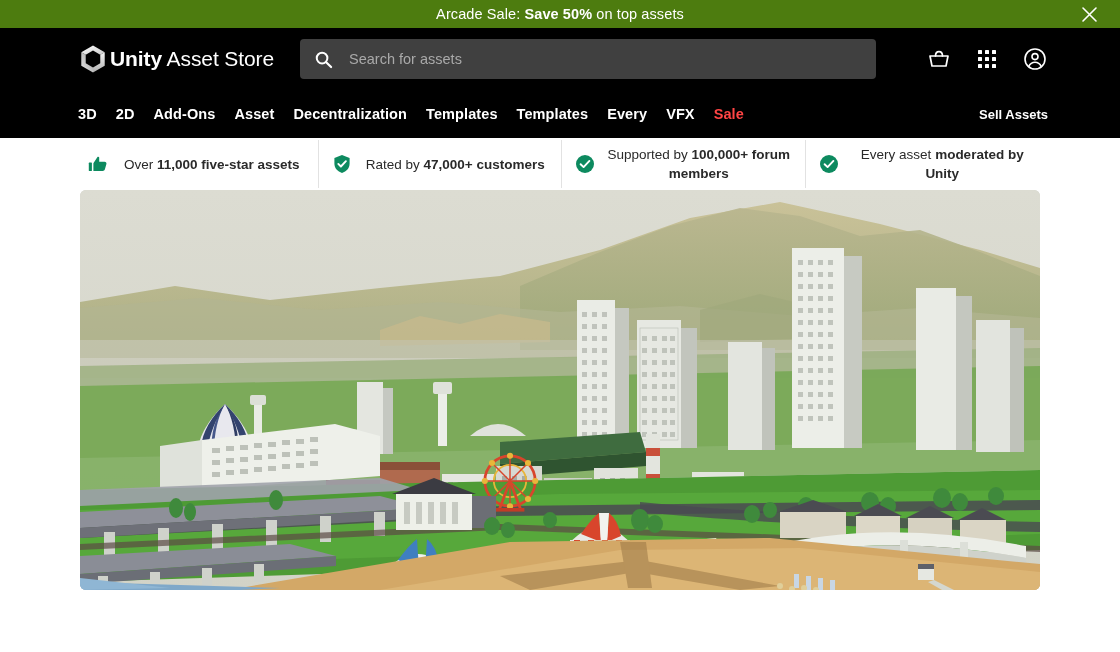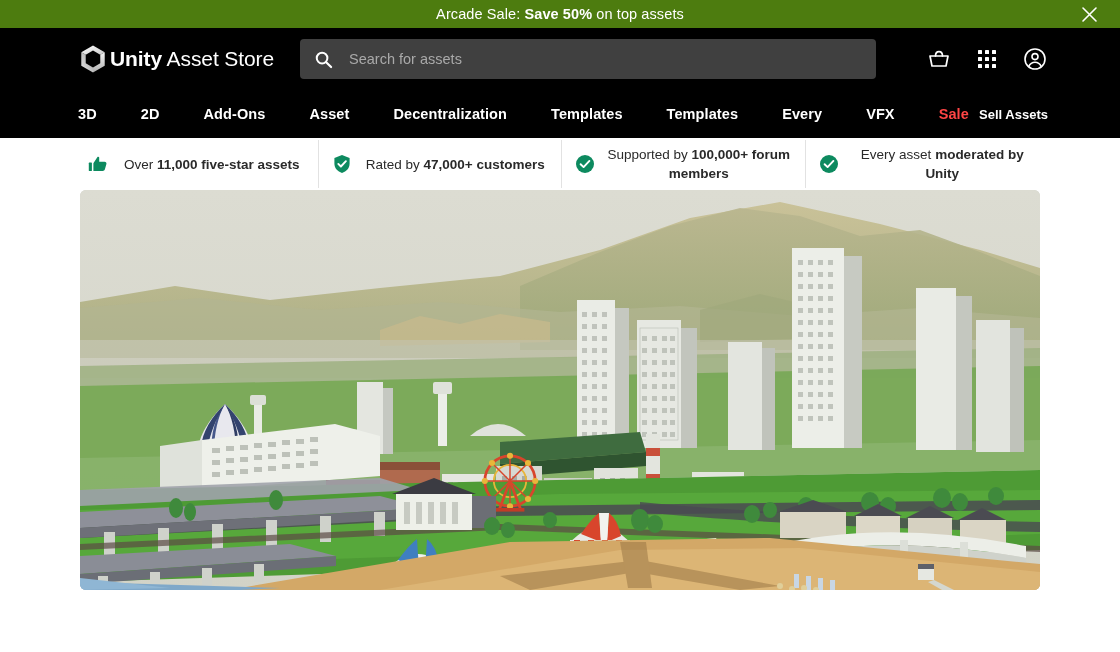--- a/index.html
+++ b/index.html
@@ -108,21 +108,21 @@
   
   .header-nav {
     height: 48px;
     display: flex;
     align-items: center;
     padding: 0 72px 0 78px;
   }
   .nav-list {
     display: flex;
     align-items: center;
-    gap: 44px;
+    gap: 19px;
     list-style: none;
   }
   .nav-item {
     color: #ffffff;
     font-size: 14.5px;
     font-weight: 700;
     white-space: nowrap;
     cursor: pointer;
     letter-spacing: .1px;
   }

